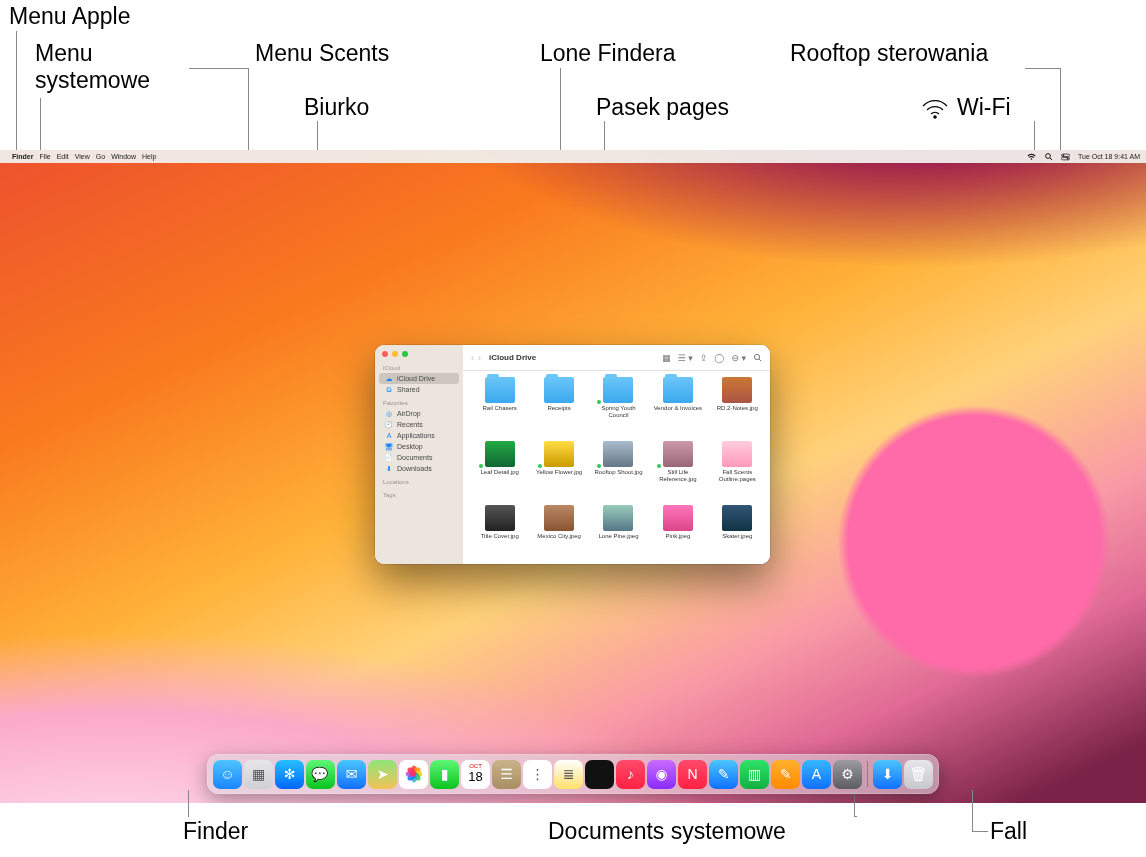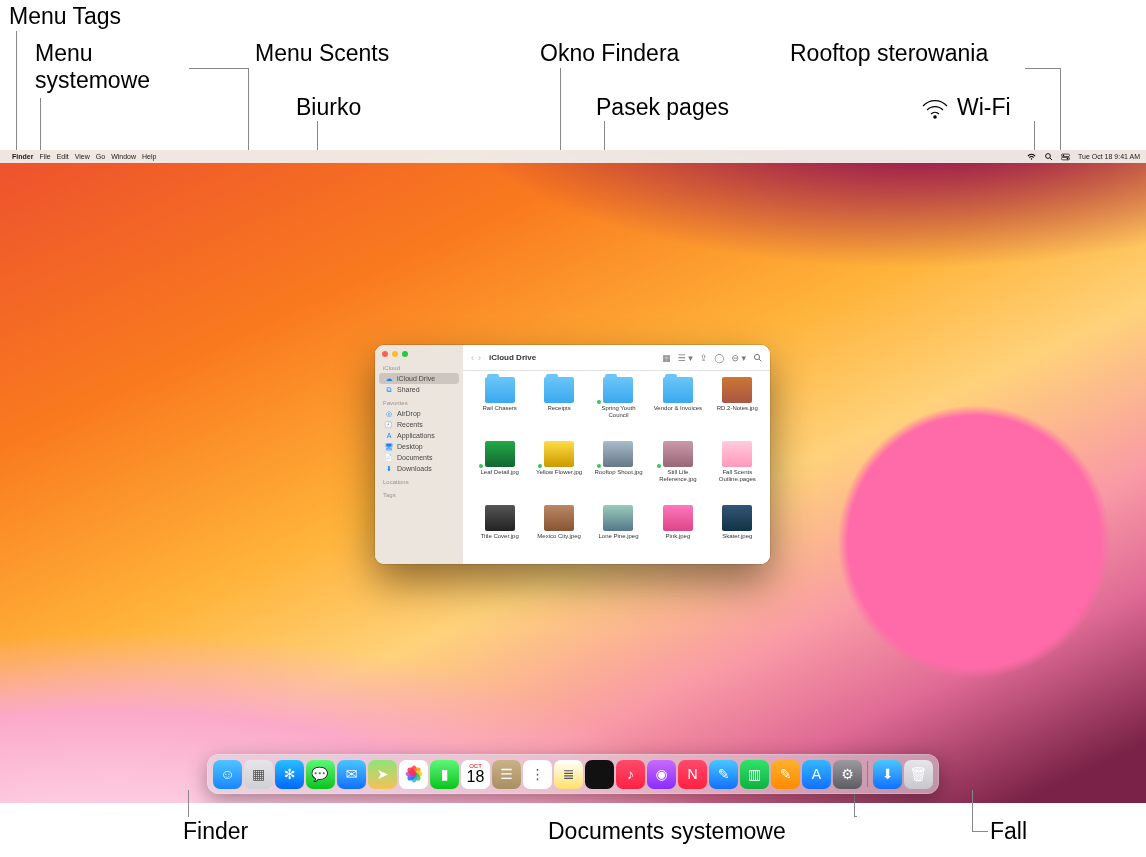--- a/index.html
+++ b/index.html
@@ -129,26 +129,26 @@
   }
   .dock-ic{width:29px;height:29px;border-radius:7px;display:flex;align-items:center;justify-content:center;font-size:14px;color:#fff;position:relative;}
   .dock-sep{width:1px;height:26px;background:rgba(0,0,0,0.25);margin:0 3px;}
 
   
   .wifi-arc{stroke:#000;fill:none;stroke-width:1.2;}
 </style>
 </head>
 <body>
 
-<div class="callout" style="left:9px;top:3px;">Menu Tags</div>
+<div class="callout" style="left:9px;top:3px;">Menu Apple</div>
 <div class="callout" style="left:35px;top:40px;">Menu
 systemowe</div>
 <div class="callout" style="left:255px;top:40px;">Menu Scents</div>
-<div class="callout" style="left:296px;top:94px;">Biurko</div>
-<div class="callout" style="left:540px;top:40px;">Okno Findera</div>
+<div class="callout" style="left:304px;top:94px;">Biurko</div>
+<div class="callout" style="left:540px;top:40px;">Lone Findera</div>
 <div class="callout" style="left:596px;top:94px;">Pasek pages</div>
 <div class="callout" style="left:790px;top:40px;">Rooftop sterowania</div>
 <div class="callout" style="left:957px;top:94px;">Wi-Fi</div>
 
 <svg style="position:absolute;left:920px;top:96px;" width="30" height="24" viewBox="0 0 30 24">
   <path class="wifi-arc" stroke-width="2.2" d="M3 10 A16 16 0 0 1 27 10"></path>
   <path class="wifi-arc" stroke-width="2.2" d="M7 14 A11 11 0 0 1 23 14"></path>
   <path class="wifi-arc" stroke-width="2.2" d="M11 18 A6 6 0 0 1 19 18"></path>
   <circle cx="15" cy="21" r="1.8" fill="#000"></circle>
 </svg>
@@ -366,21 +366,21 @@
             <ellipse rx="3.2" ry="5.4" fill="#30b0c7" fill-opacity="0.85" transform="rotate(180) translate(0,-3)"></ellipse>
             <ellipse rx="3.2" ry="5.4" fill="#007aff" fill-opacity="0.85" transform="rotate(225) translate(0,-3)"></ellipse>
             <ellipse rx="3.2" ry="5.4" fill="#af52de" fill-opacity="0.85" transform="rotate(270) translate(0,-3)"></ellipse>
             <ellipse rx="3.2" ry="5.4" fill="#ff2d55" fill-opacity="0.85" transform="rotate(315) translate(0,-3)"></ellipse>
           </g>
         </svg>
       </div>
       <div class="dock-ic" style="background: linear-gradient(rgb(94, 247, 119), rgb(11, 195, 30));">▮</div>
       <div class="dock-ic" style="background: rgb(255, 255, 255);">
         <div style="font-size:6px;color:#d00;line-height:1;position:absolute;top:3px;">OCT</div>
-        <div style="font-size:16px;color:#000;font-weight:500;margin-top:5px;">18</div>
+        <div style="font-size:13px;color:#000;font-weight:500;margin-top:5px;">18</div>
       </div>
       <div class="dock-ic" style="background: linear-gradient(rgb(201, 178, 138), rgb(169, 142, 98));">☰</div>
       <div class="dock-ic" style="background: rgb(255, 255, 255); color: rgb(85, 85, 85);">⋮</div>
       <div class="dock-ic" style="background: linear-gradient(rgb(255, 255, 255), rgb(255, 224, 106)); color: rgb(85, 85, 85);">≣</div>
       <div class="dock-ic" style="background: rgb(17, 17, 17);"></div>
       <div class="dock-ic" style="background: linear-gradient(rgb(255, 74, 107), rgb(255, 33, 66));">♪</div>
       <div class="dock-ic" style="background: linear-gradient(rgb(200, 107, 255), rgb(138, 43, 255));">◉</div>
       <div class="dock-ic" style="background: linear-gradient(rgb(255, 74, 107), rgb(255, 33, 66));">N</div>
       <div class="dock-ic" style="background: linear-gradient(rgb(74, 198, 255), rgb(17, 112, 255));">✎</div>
       <div class="dock-ic" style="background: linear-gradient(rgb(47, 227, 106), rgb(16, 176, 64));">▥</div>

